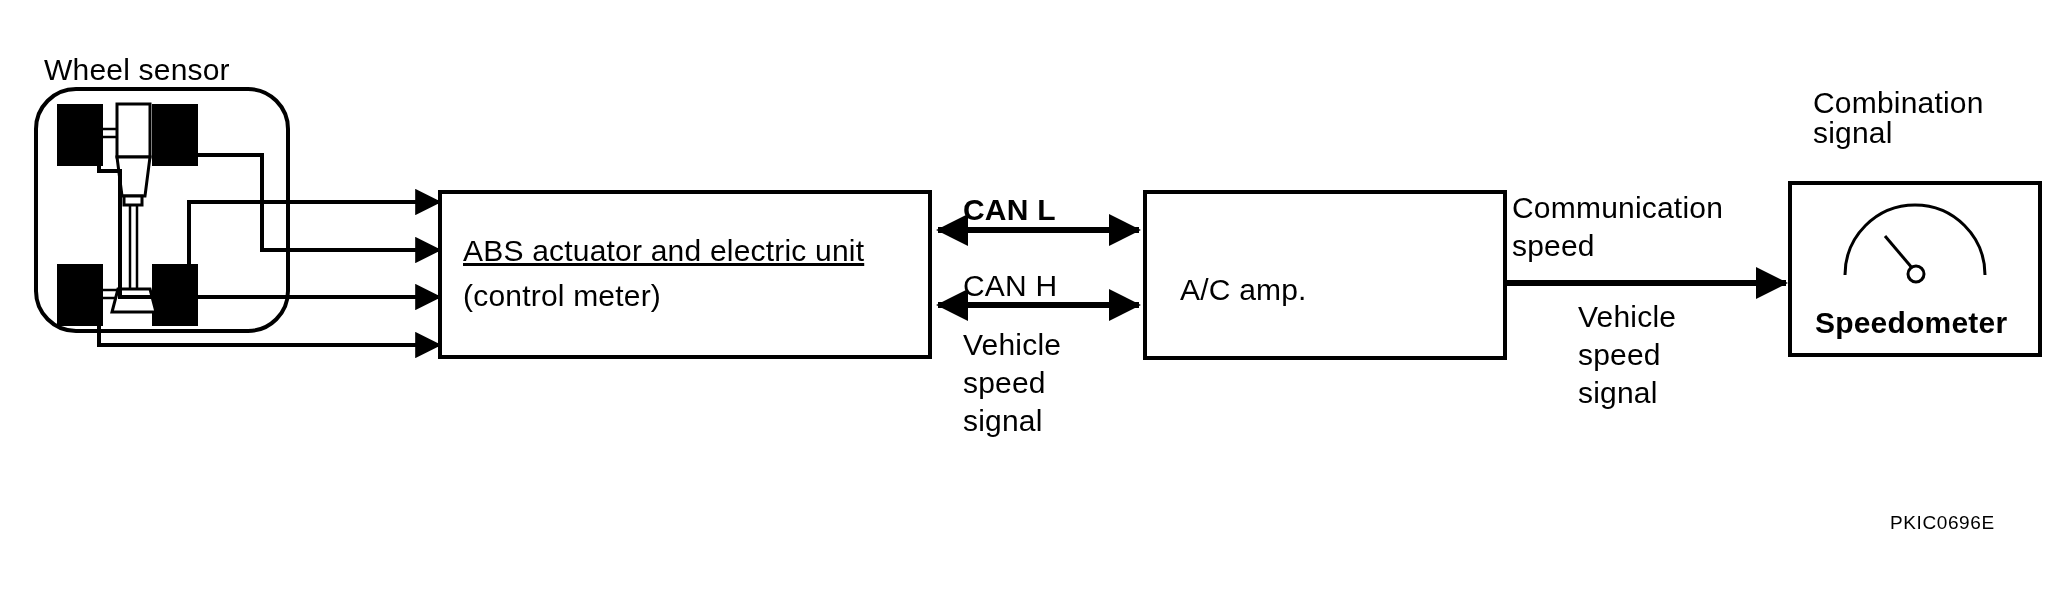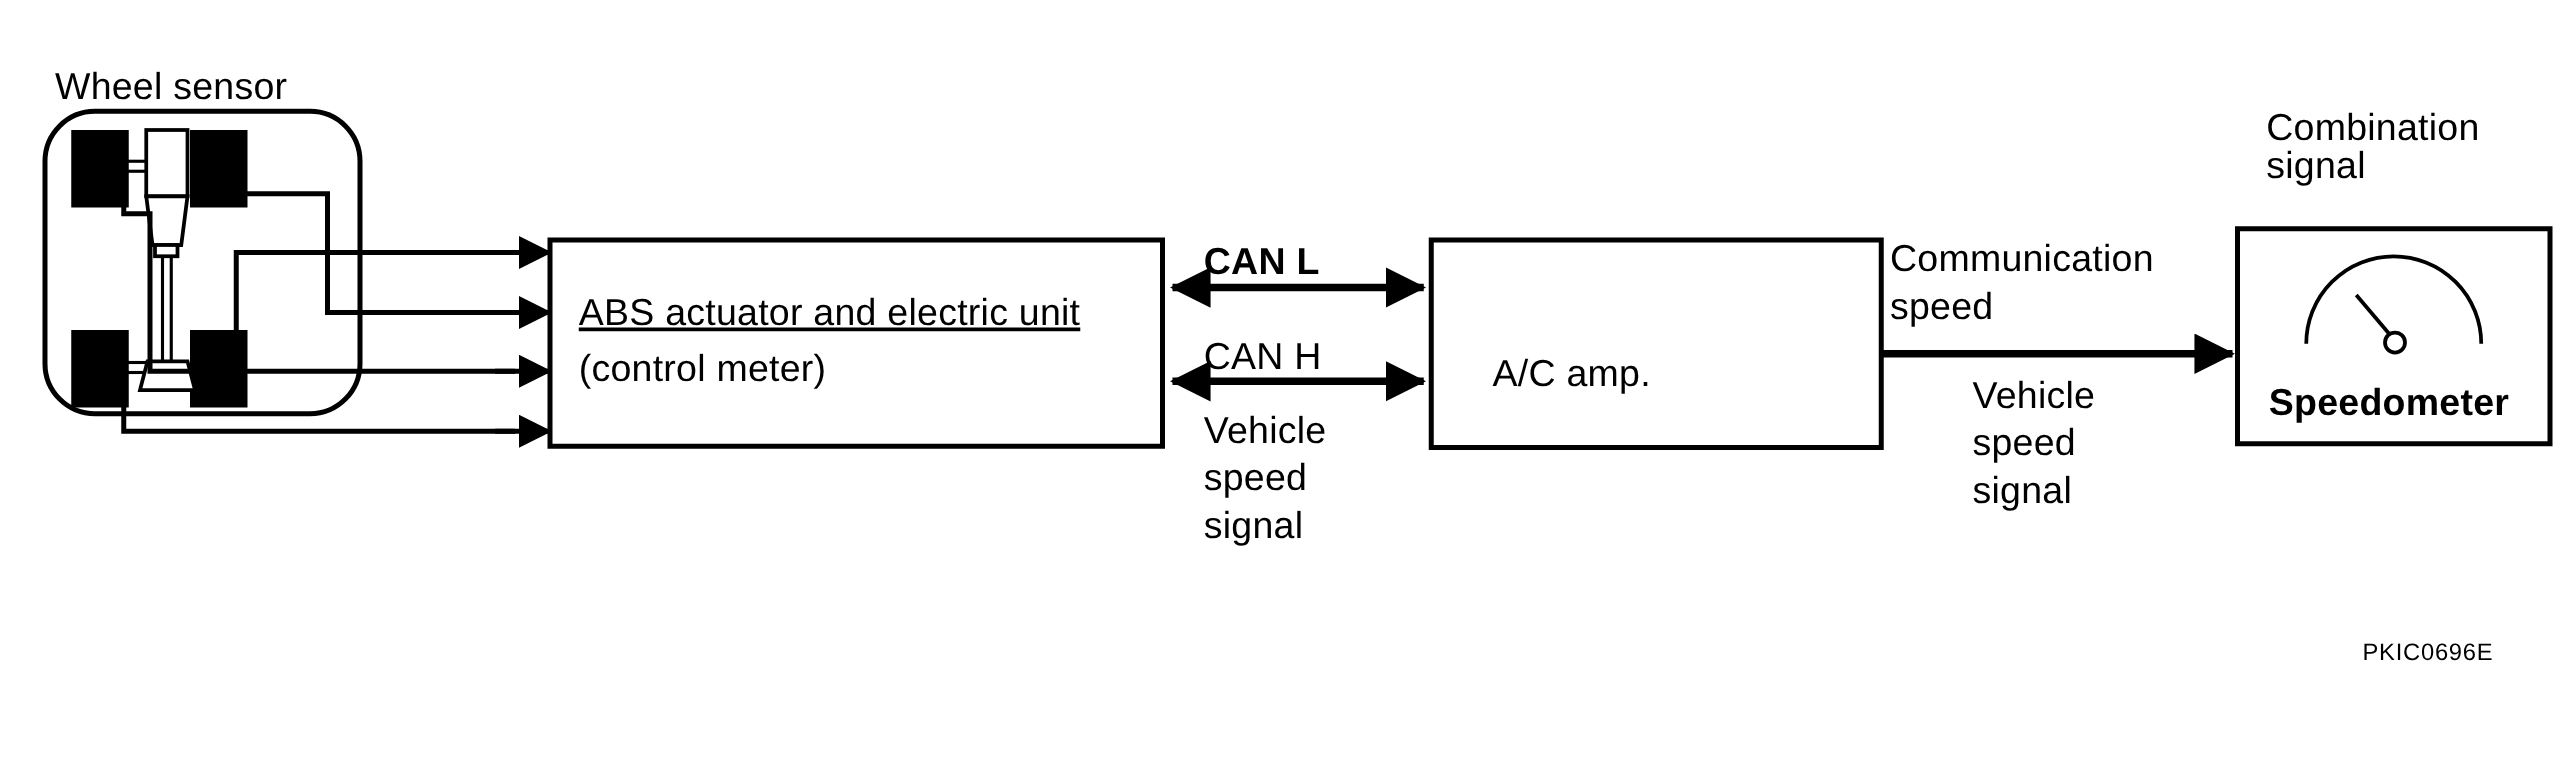--- a/index.html
+++ b/index.html
@@ -127,21 +127,21 @@
   <div class="lbl lbl-30" style="left:463px; top:278px;">(control meter)</div>
 
   <div class="lbl lbl-30" style="left:963px; top:192px;font-weight:bold;">CAN L</div>
 
   <div class="lbl lbl-30" style="left:963px; top:268px;">CAN H</div>
 
   <div class="lbl lbl-30" style="left:963px; top:327px;">Vehicle</div>
   <div class="lbl lbl-30" style="left:963px; top:365px;">speed</div>
   <div class="lbl lbl-30" style="left:963px; top:403px;">signal</div>
 
-  <div class="lbl lbl-30" style="left:1180px; top:282px;margin-left:14px;">A/C amp.</div>
+  <div class="lbl lbl-30" style="left:1180px; top:272px;">A/C amp.</div>
 
   <div class="lbl lbl-30" style="left:1512px; top:190px;">Communication</div>
   <div class="lbl lbl-30" style="left:1512px; top:228px;">speed</div>
 
   <div class="lbl lbl-30" style="left:1578px; top:299px;">Vehicle</div>
   <div class="lbl lbl-30" style="left:1578px; top:337px;">speed</div>
   <div class="lbl lbl-30" style="left:1578px; top:375px;">signal</div>
 
   <div class="lbl lbl-30" style="left:1813px; top:85px;">Combination</div>
   <div class="lbl lbl-30" style="left:1813px; top:115px;">signal</div>

